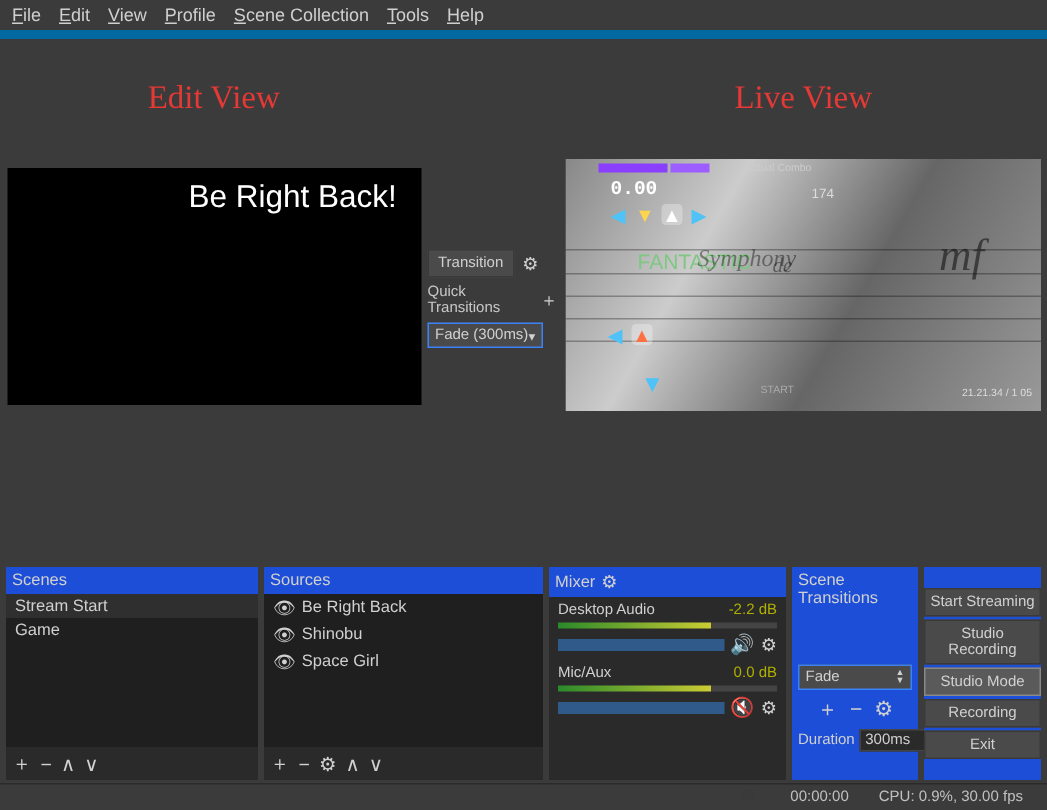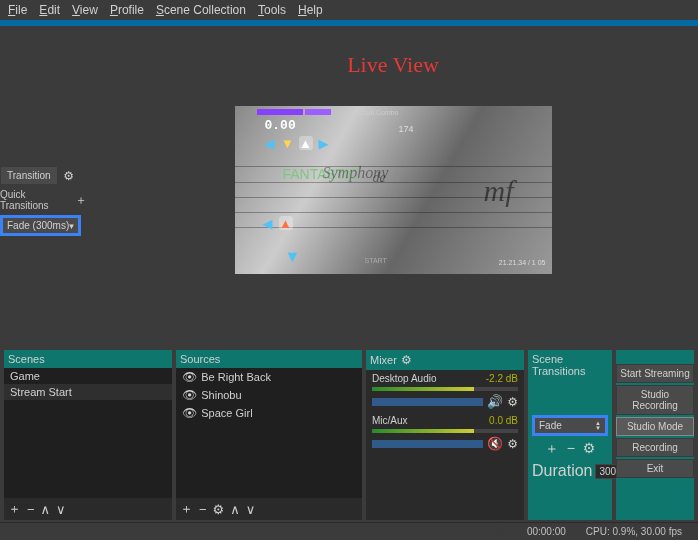--- a/index.html
+++ b/index.html
@@ -13,25 +13,25 @@
 .preview-box { background: #000; position: relative; overflow: hidden; }
 .preview-left { width: 276px; height: 158px; margin-top: 22px; }
 .preview-right { width: 317px; height: 168px; margin-top: 16px; background: #4a4a4a; }
 .brb-text { position: absolute; top: 8px; right: 16px; color: #fff; font-size: 21px; font-family: Arial; }
 .transition-col { width: 88px; display: flex; flex-direction: column; align-items: flex-start; padding-top: 140px; gap: 4px; }
 .t-row { display: flex; align-items: center; gap: 4px; }
 .btn { background: #4a4a4b; border: 1px solid #3a3a3a; color: #d0d0d0; font-size: 10px; padding: 3px 6px; text-align: center; cursor: default; flex: 1; }
 .icon { width: 14px; height: 14px; display:inline-flex; align-items:center; justify-content:center; font-size: 12px; }
 .gear { font-size: 12px; }
 .t-label { font-size: 10px; color: #c8c8c8; }
-.dropdown { background: #4a4a4b; border: 3px solid #3b82f6; color: #d0d0d0; font-size: 10px; padding: 2px 4px; display:flex; justify-content:space-between; align-items:center; }
+.dropdown { background: #4a4a4b; border: 1px solid #3b82f6; color: #d0d0d0; font-size: 10px; padding: 2px 4px; display:flex; justify-content:space-between; align-items:center; }
 .dropdown .chev { font-size: 9px; }
 
 .panels { flex: 1; display: flex; gap: 4px; padding: 2px 4px; background: #3b3b3c; }
-.panel { background: #0f766e; display: flex; flex-direction: column; }
+.panel { background: #1d4ed8; display: flex; flex-direction: column; margin-top: 28px; }
 .panel-header { padding: 3px 4px; font-size: 11px; color: #d0d0d0; display:flex; align-items:center; gap:4px; }
 .panel-body { background: #1f1f1f; flex: 1; overflow: hidden; }
 .list-item { padding: 2px 6px; font-size: 11px; color: #d0d0d0; }
 .list-item.sel { background: #2f2f2f; }
 .src-item { display:flex; align-items:center; gap:4px; padding: 2px 6px; font-size: 11px; }
 .eye { font-size: 12px; }
 .panel-footer { background: #2a2a2a; padding: 2px 4px; display:flex; gap:6px; align-items:center; font-size: 13px; }
 .panel-footer span { cursor: default; }
 
 .p-scenes { width: 168px; }
@@ -71,21 +71,21 @@
 .lv-score { position:absolute; top:12px; left:30px; color:#fff; font-size:13px; font-weight:bold; font-family: "Courier New"; }
 .lv-combo { position:absolute; top:18px; left:164px; color:#ddd; font-size:9px; }
 .lv-top { position:absolute; top:3px; left:120px; color:#ccc; font-size:7px; }
 .lv-arrows { position:absolute; top:30px; left:28px; display:flex; gap:4px; }
 .arr { width:14px; height:14px; display:flex; align-items:center; justify-content:center; font-size:13px; }
 .ar-l{color:#4fc3f7;} .ar-d{color:#ffd54f;} .ar-u{color:#fff;border-radius:3px; background: rgba(255,255,255,0.3);} .ar-r{color:#4fc3f7;}
 .lv-fant { position:absolute; top:60px; left:28px; color:#81c784; font-size:14px; font-weight:normal;margin-left:20px;}
 .lv-note1 { position:absolute; bottom:44px; left:26px; display:flex; gap:4px;}
 .lv-note1 .ar-l{color:#4fc3f7;} .lv-note1 .ar-u{color:#ff7043;}
 .lv-note2 { position:absolute; bottom:8px; left:50px; color:#4fc3f7; font-size:16px;}
-.lv-mf { position:absolute; top:48px; right:38px; color:rgba(0,0,0,0.5); font-size:30px; font-style:italic; font-family: Georgia; margin-top: 20px;}
+.lv-mf { position:absolute; top:48px; right:38px; color:rgba(0,0,0,0.5); font-size:30px; font-style:italic; font-family: Georgia;}
 .lv-sym { position:absolute; top:58px; left:88px; color:rgba(0,0,0,0.4); font-size:16px; font-style:italic; font-family: Liberation Serif, serif;}
 .lv-de { position:absolute; top:64px; left:138px; color:rgba(0,0,0,0.4); font-size:14px; font-style:italic; font-family: Georgia;}
 .lv-stafflines { position:absolute; top:30%; left:0; right:0; height:60%; }
 .lv-stafflines div { position:absolute; left:0; right:0; height:1px; background: rgba(0,0,0,0.3);}
 .lv-start { position:absolute; bottom:10px; left:130px; color:#aaa; font-size:7px;}
 .lv-time { position:absolute; bottom:8px; right:6px; color:#ddd; font-size:7px;}
 </style>
 </head>
 <body>
 
@@ -93,20 +93,26 @@
   <span><u>F</u><span></span>ile</span>
   <span><u>E</u>dit</span>
   <span><u>V</u>iew</span>
   <span><u>P</u>rofile</span>
   <span><u>S</u>cene Collection</span>
   <span><u>T</u>ools</span>
   <span><u>H</u>elp</span>
 </div>
 
 <div class="preview-area">
+  <div class="preview-col">
+    <div class="preview-label">Edit View</div>
+    <div class="preview-box preview-left">
+      <div class="brb-text">Be Right Back!</div>
+    </div>
+  </div>
 
   <div class="transition-col">
     <div class="t-row">
       <div class="btn">Transition</div>
       <span class="icon gear">⚙</span>
     </div>
     <div class="t-row">
       <div class="t-label" style="flex:1">Quick Transitions</div>
       <span class="icon">＋</span>
     </div>
@@ -152,22 +158,22 @@
       </div>
     </div>
   </div>
 </div>
 
 <div class="panels">
 
   <div class="panel p-scenes">
     <div class="panel-header">Scenes</div>
     <div class="panel-body">
+      <div class="list-item sel">Stream Start</div>
       <div class="list-item">Game</div>
-      <div class="list-item sel">Stream Start</div>
     </div>
     <div class="panel-footer">
       <span>＋</span>
       <span>−</span>
       <span>∧</span>
       <span>∨</span>
     </div>
   </div>
 
   <div class="panel p-sources">
@@ -238,21 +244,21 @@
       <div class="dropdown">
         <span>Fade</span>
         <span class="spin">▲<br>▼</span>
       </div>
       <div class="trans-icons">
         <span>＋</span>
         <span>−</span>
         <span>⚙</span>
       </div>
       <div class="dur-row">
-        <span style="font-size:16px">Duration</span>
+        <span style="font-size:10px">Duration</span>
         <input class="num-input" value="300ms" style="">
         <span class="spin">▲<br>▼</span>
       </div>
     </div>
   </div>
 
   <div class="panel p-controls">
     <div class="panel-header" style="height:14px"></div>
     <div class="controls-body">
       <div class="cbtn">Start Streaming</div>

